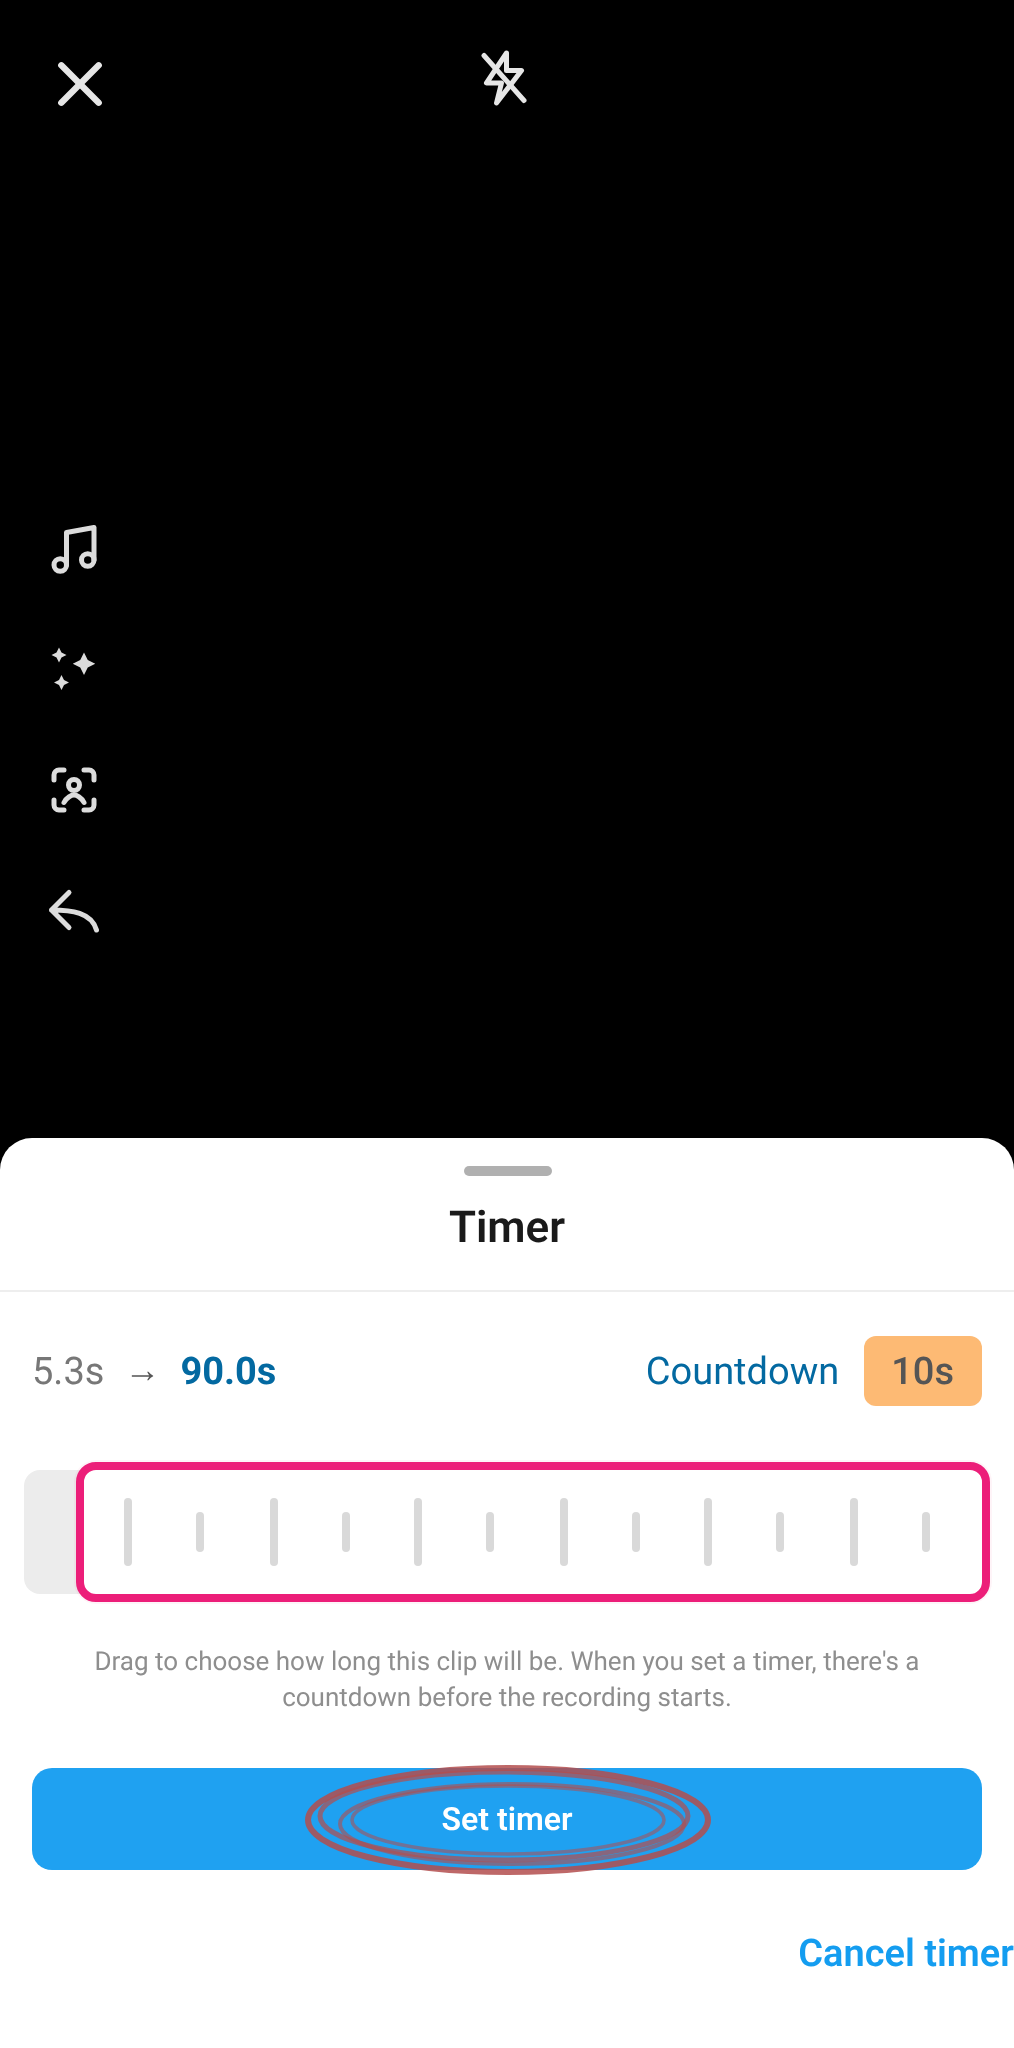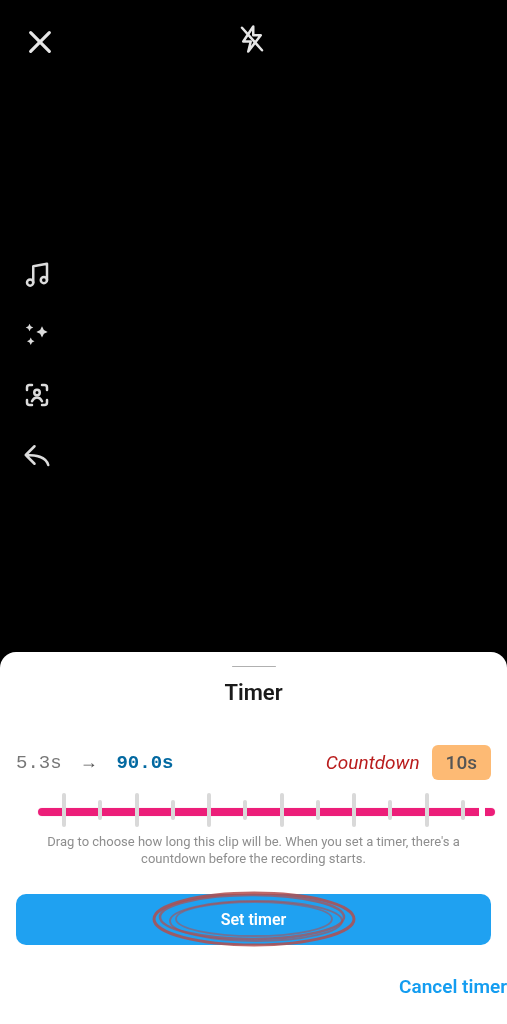--- a/index.html
+++ b/index.html
@@ -51,21 +51,21 @@
   .tool-icon {
     width: 34px; height: 34px;
     display: flex; align-items: center; justify-content: center;
     cursor: pointer;
   }
 
   
   .sheet {
     position: absolute;
     left: 0; right: 0; bottom: 0;
-    height: 372px;
+    height: 455px;
     background: #fff;
     border-top-left-radius: 16px;
     border-top-right-radius: 16px;
     padding-top: 10px;
     display: flex;
     flex-direction: column;
   }
   .drag-handle {
     width: 44px; height: 5px;
     background: #b0b0b0;
@@ -87,33 +87,32 @@
 
   .row-times {
     display: flex;
     align-items: center;
     justify-content: space-between;
     padding: 22px 16px 10px 16px;
   }
   .times-left {
     display: flex;
     align-items: center;
-    gap: 22px;
+    gap: 10px;
     font-size: 19px;
-    font-family: Liberation Mono, monospace;
   }
   .time-from { color: #777; }
   .arrow-sep { color: #555; font-size: 18px; }
   .time-to { color: #0369a1; font-weight: 700; }
 
   .times-right {
     display: flex; align-items: center; gap: 12px;
     font-size: 19px;
   }
-  .countdown-label { color: #b91c1c; font-style: italic; }
+  .countdown-label { color: #0369a1; }
   .countdown-pill {
     background: #fdba74;
     color: #555;
     padding: 6px 14px;
     border-radius: 6px;
     font-weight: 500;
     cursor: pointer;
   }
 
   

